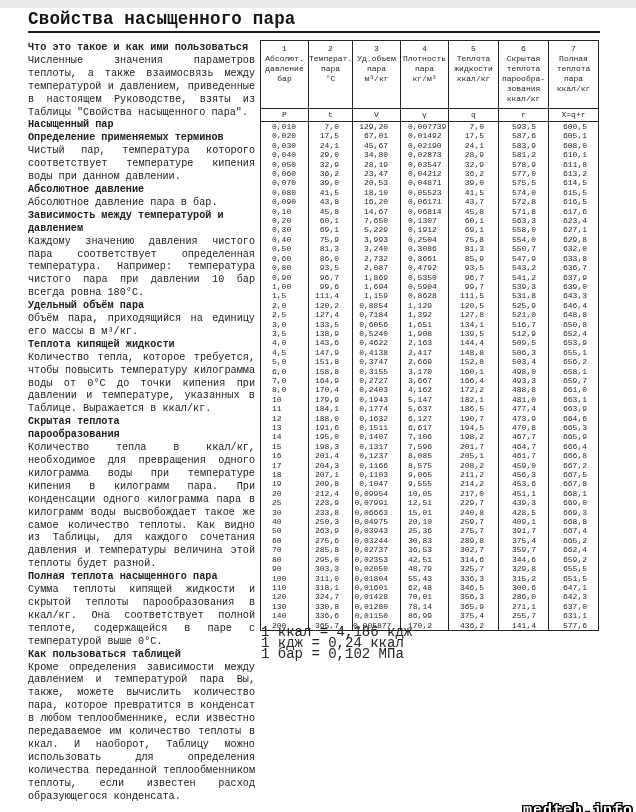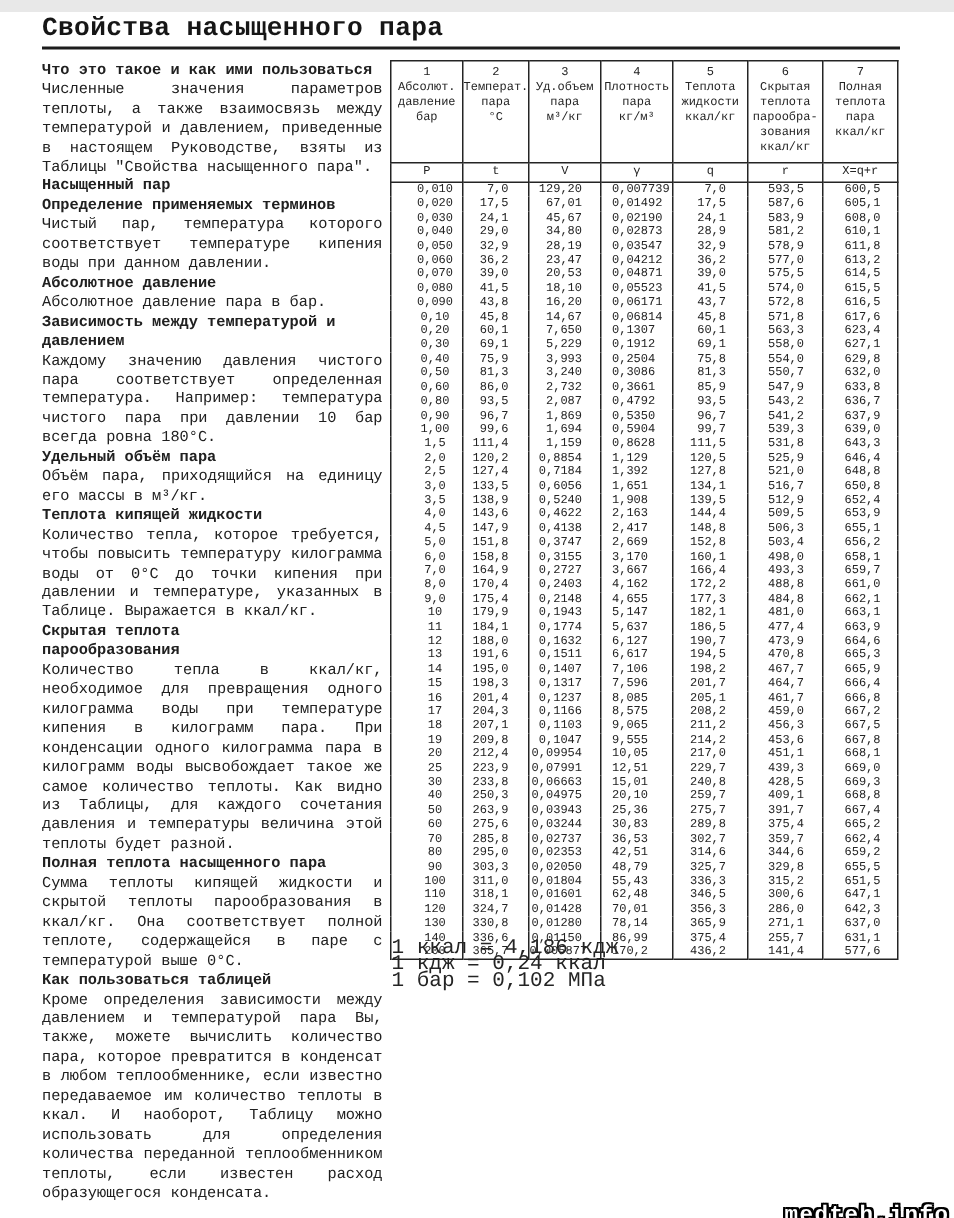--- a/index.html
+++ b/index.html
@@ -36,21 +36,21 @@
   }
   .steam-table thead td {
     border:1px solid #242424; text-align:center; height:12px;
     padding:0; line-height:12px;
   }
   .steam-table tbody td {
     border-left:1px solid #242424; border-right:1px solid #242424;
     border-top:none; border-bottom:none;
     height:9.4px; line-height:9.4px; padding:0; overflow:hidden;
   }
-  .steam-table tbody td:nth-child(1) { text-align:center;  padding-left:11px; }
+  .steam-table tbody td:nth-child(1) { text-align:left;  padding-left:11px; }
   .steam-table tbody td:nth-child(2) { text-align:right; padding-right:13px; }
   .steam-table tbody td:nth-child(3) { text-align:right; padding-right:12px; }
   .steam-table tbody td:nth-child(4) { text-align:left;  padding-left:7px; }
   .steam-table tbody td:nth-child(5) { text-align:right; padding-right:14px; }
   .steam-table tbody td:nth-child(6) { text-align:right; padding-right:12px; }
   .steam-table tbody td:nth-child(7) { text-align:right; padding-right:11px; }
   
   .footnotes {
     position:absolute; left:261px; top:619px;
     font-size:14px; line-height:10.8px; color:#242424;
@@ -407,29 +407,20 @@
         <tr>
           <td>8,0</td>
           <td>170,4</td>
           <td>0,2403</td>
           <td>4,162</td>
           <td>172,2</td>
           <td>488,8</td>
           <td>661,0</td>
         </tr>
         <tr>
-          <td>9,0</td>
-          <td>175,4</td>
-          <td>0,2148</td>
-          <td>4,655</td>
-          <td>177,3</td>
-          <td>484,8</td>
-          <td>662,1</td>
-        </tr>
-        <tr>
           <td>10</td>
           <td>179,9</td>
           <td>0,1943</td>
           <td>5,147</td>
           <td>182,1</td>
           <td>481,0</td>
           <td>663,1</td>
         </tr>
         <tr>
           <td>11</td>

